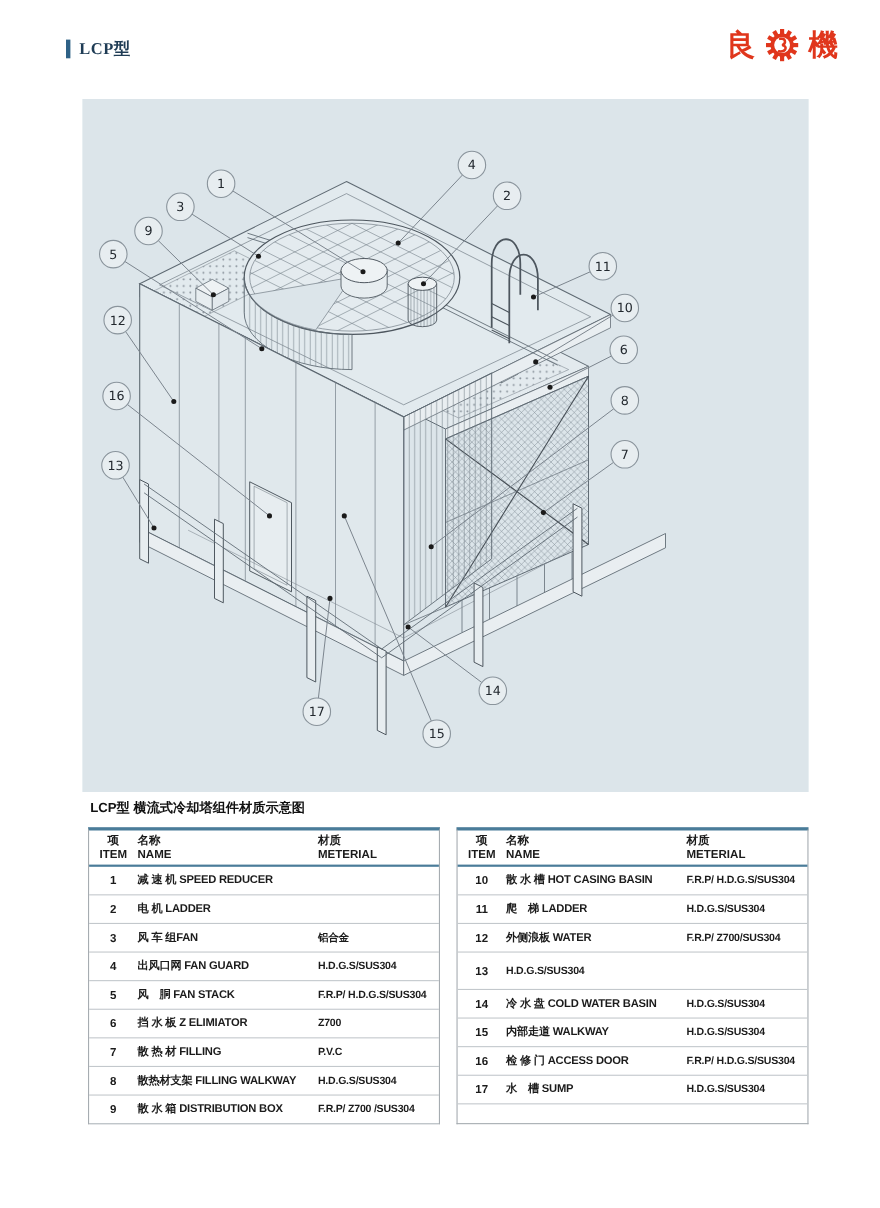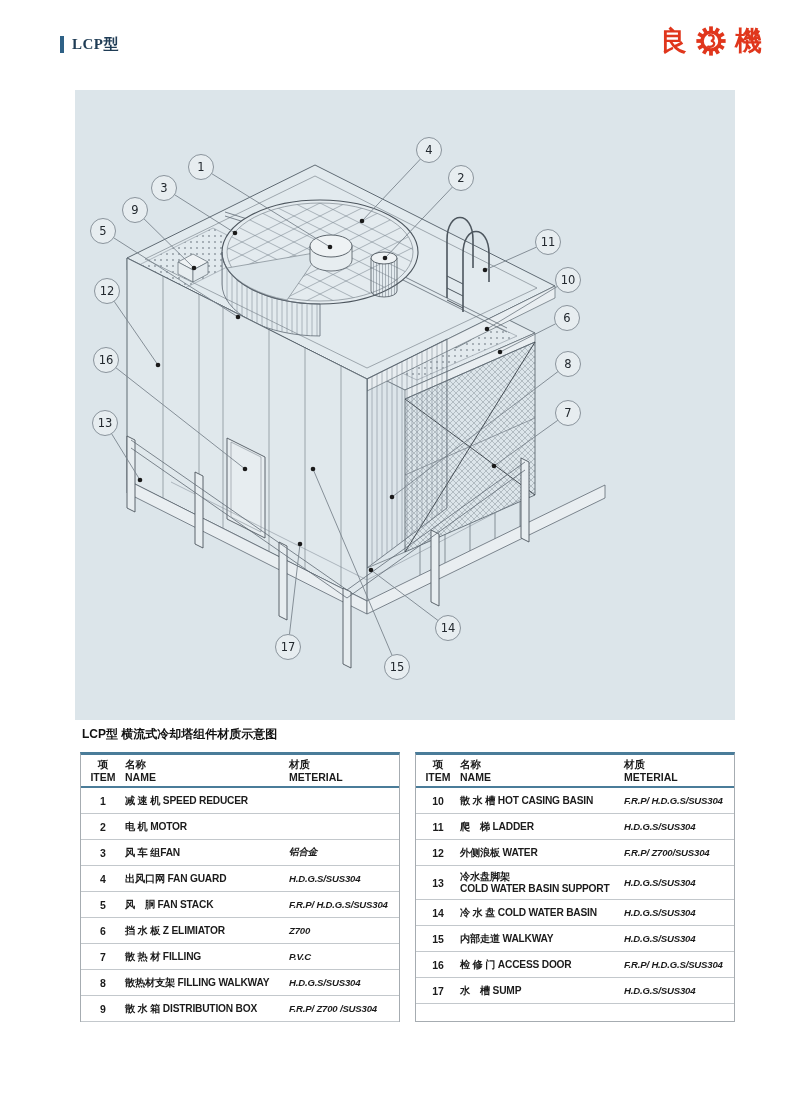--- a/index.html
+++ b/index.html
@@ -31,21 +31,21 @@
   .t-head{display:grid;grid-template-columns:44px 164px 1fr;height:33px;align-items:center;
           border-bottom:2px solid #4a7c99;box-sizing:border-box;}
   .t-head div{font-size:10.5px;font-weight:bold;line-height:1.22;}
   .th-item{text-align:center;}
   .t-head .zh{display:block;}
   .t-row{display:grid;grid-template-columns:44px 164px 1fr;align-items:center;height:26px;
          border-bottom:1px solid #c3c8cc;box-sizing:border-box;}
   .t-row.tall{height:34px;}
   .c-item{text-align:center;font-size:10.5px;font-weight:bold;}
   .c-name{font-size:10.2px;font-weight:bold;letter-spacing:-0.2px;line-height:1.1;padding-right:2px;}
-  .c-mat{font-size:9.6px;font-weight:bold;letter-spacing:-0.2px;padding-right:2px;font-style:italic;}
+  .c-mat{font-size:9.6px;font-weight:bold;letter-spacing:-0.2px;padding-right:2px;}
 </style>
 </head>
 <body>
 
 <div id="page">
 
   <div id="top-header">
     <div id="header-tick"></div>
     <div id="model-code">LCP型</div>
   </div>
@@ -343,21 +343,21 @@
         <div class="t-row">
           <div class="c-item">1</div>
           <div class="c-name">
             <div>减 速 机 SPEED REDUCER</div>
           </div>
           <div class="c-mat"></div>
         </div>
         <div class="t-row">
           <div class="c-item">2</div>
           <div class="c-name">
-            <div>电 机 MOTOR</div>
+            <div>电 机 LADDER</div>
           </div>
           <div class="c-mat"></div>
         </div>
         <div class="t-row">
           <div class="c-item">3</div>
           <div class="c-name">
             <div>风 车 组FAN</div>
           </div>
           <div class="c-mat">铝合金</div>
         </div>
@@ -429,24 +429,20 @@
         </div>
         <div class="t-row">
           <div class="c-item">12</div>
           <div class="c-name">
             <div>外侧浪板 WATER</div>
           </div>
           <div class="c-mat">F.R.P/ Z700/SUS304</div>
         </div>
         <div class="t-row tall">
           <div class="c-item">13</div>
-          <div class="c-name">
-            <div>冷水盘脚架</div>
-            <div>COLD WATER BASIN SUPPORT</div>
-          </div>
           <div class="c-mat">H.D.G.S/SUS304</div>
         </div>
         <div class="t-row">
           <div class="c-item">14</div>
           <div class="c-name">
             <div>冷 水 盘 COLD WATER BASIN</div>
           </div>
           <div class="c-mat">H.D.G.S/SUS304</div>
         </div>
         <div class="t-row">

